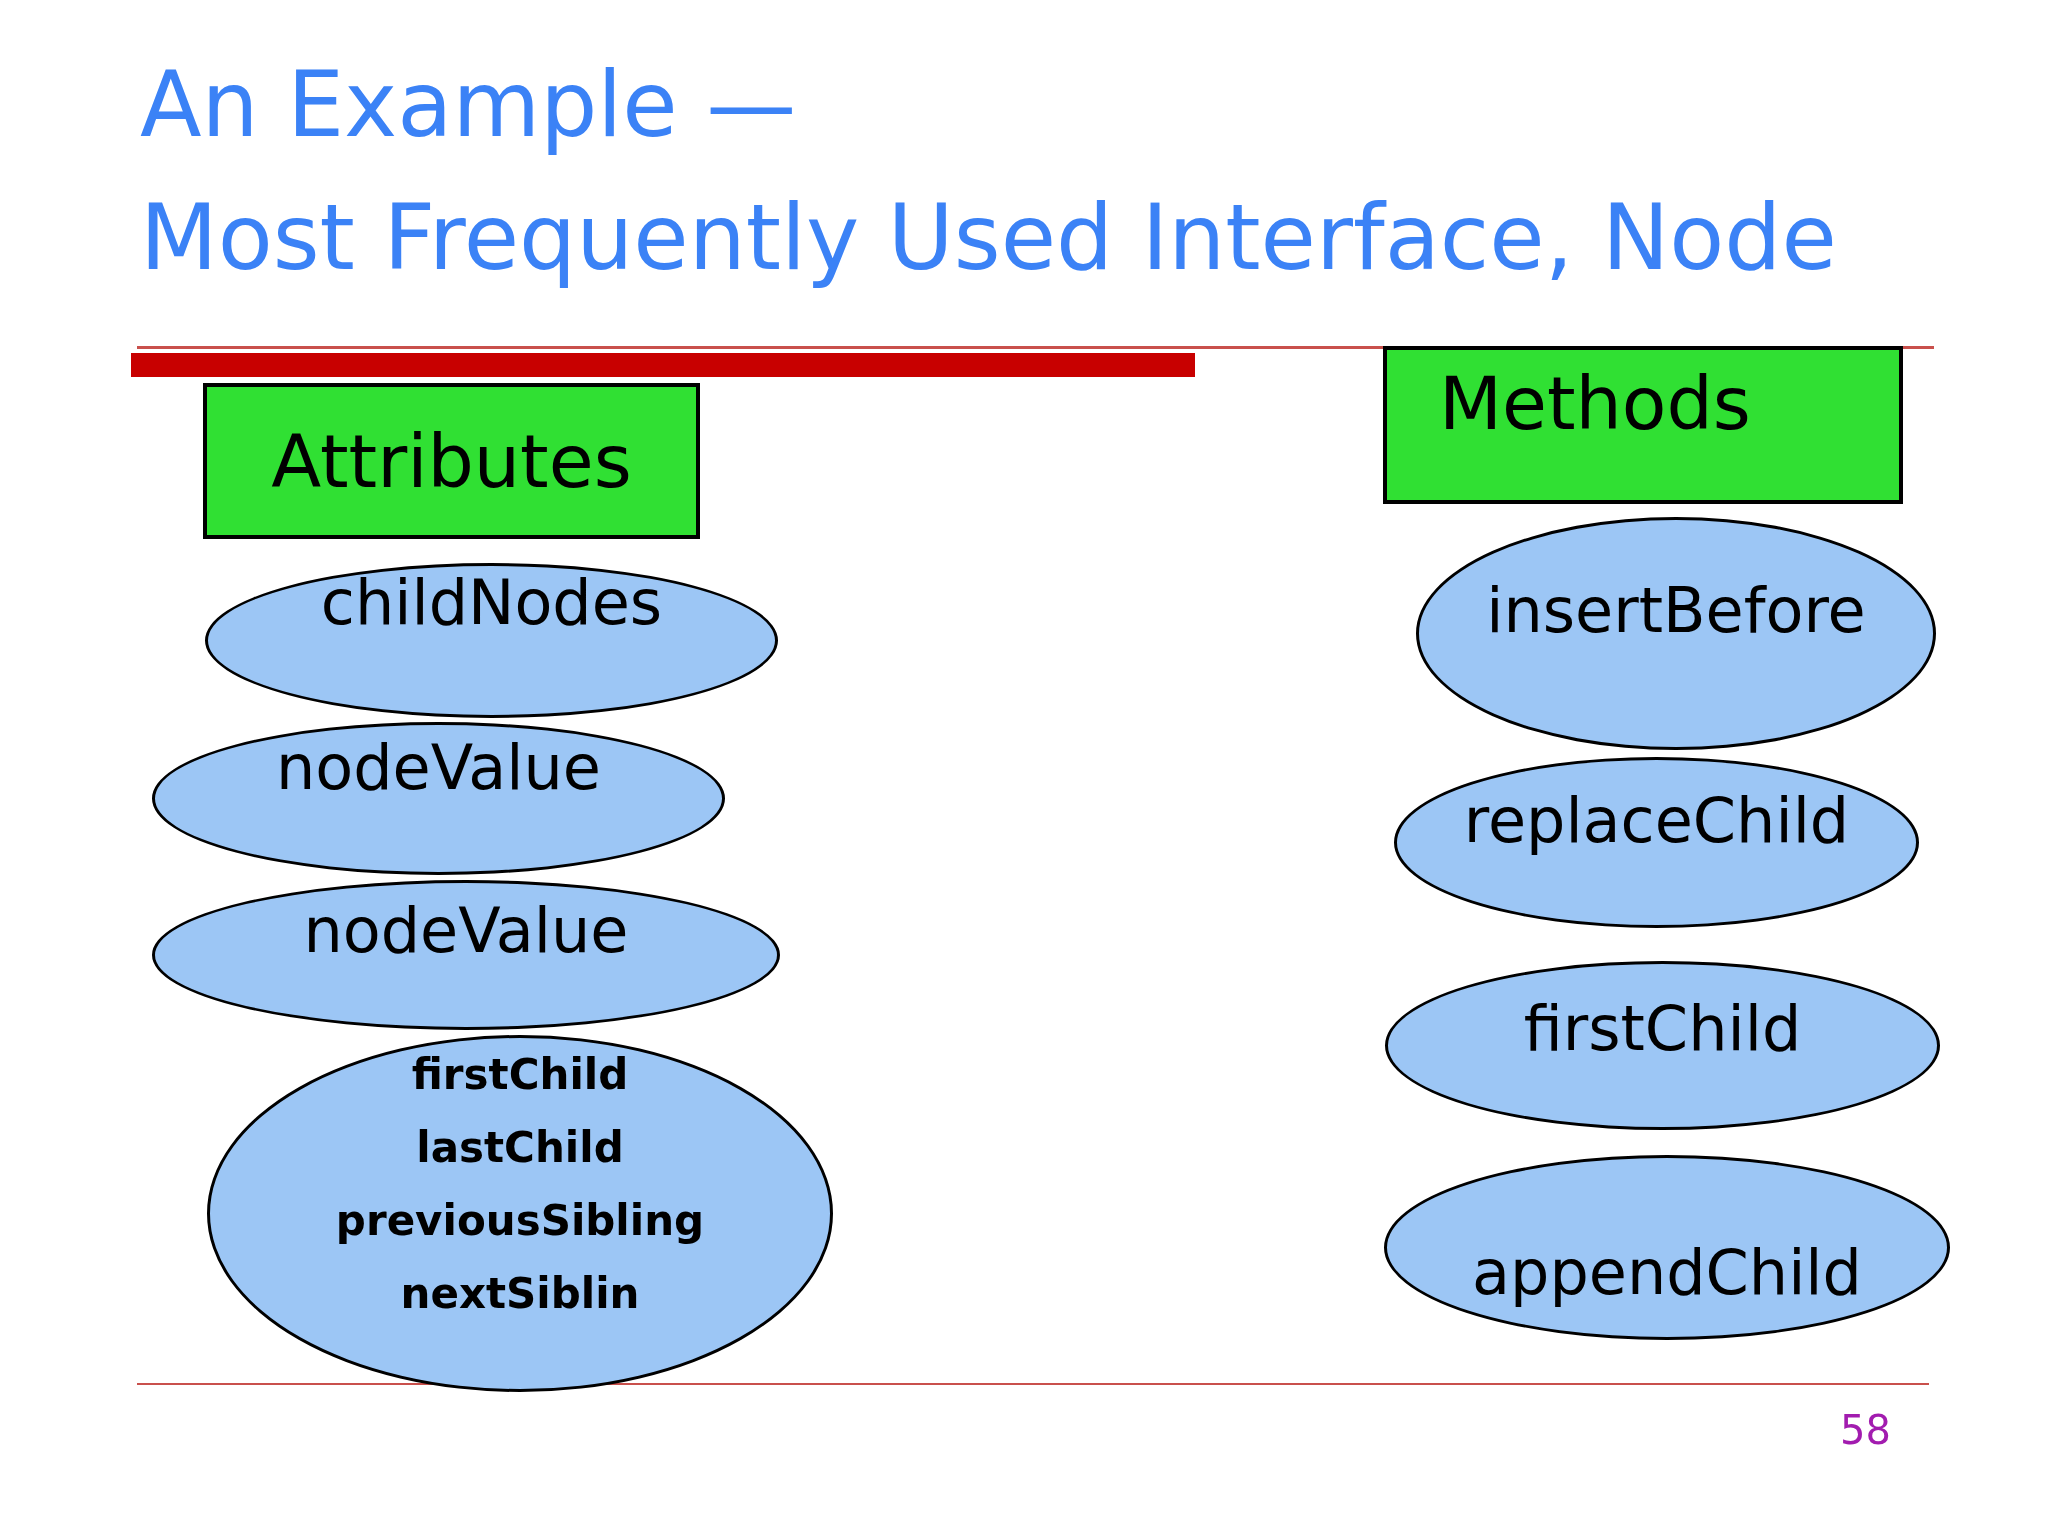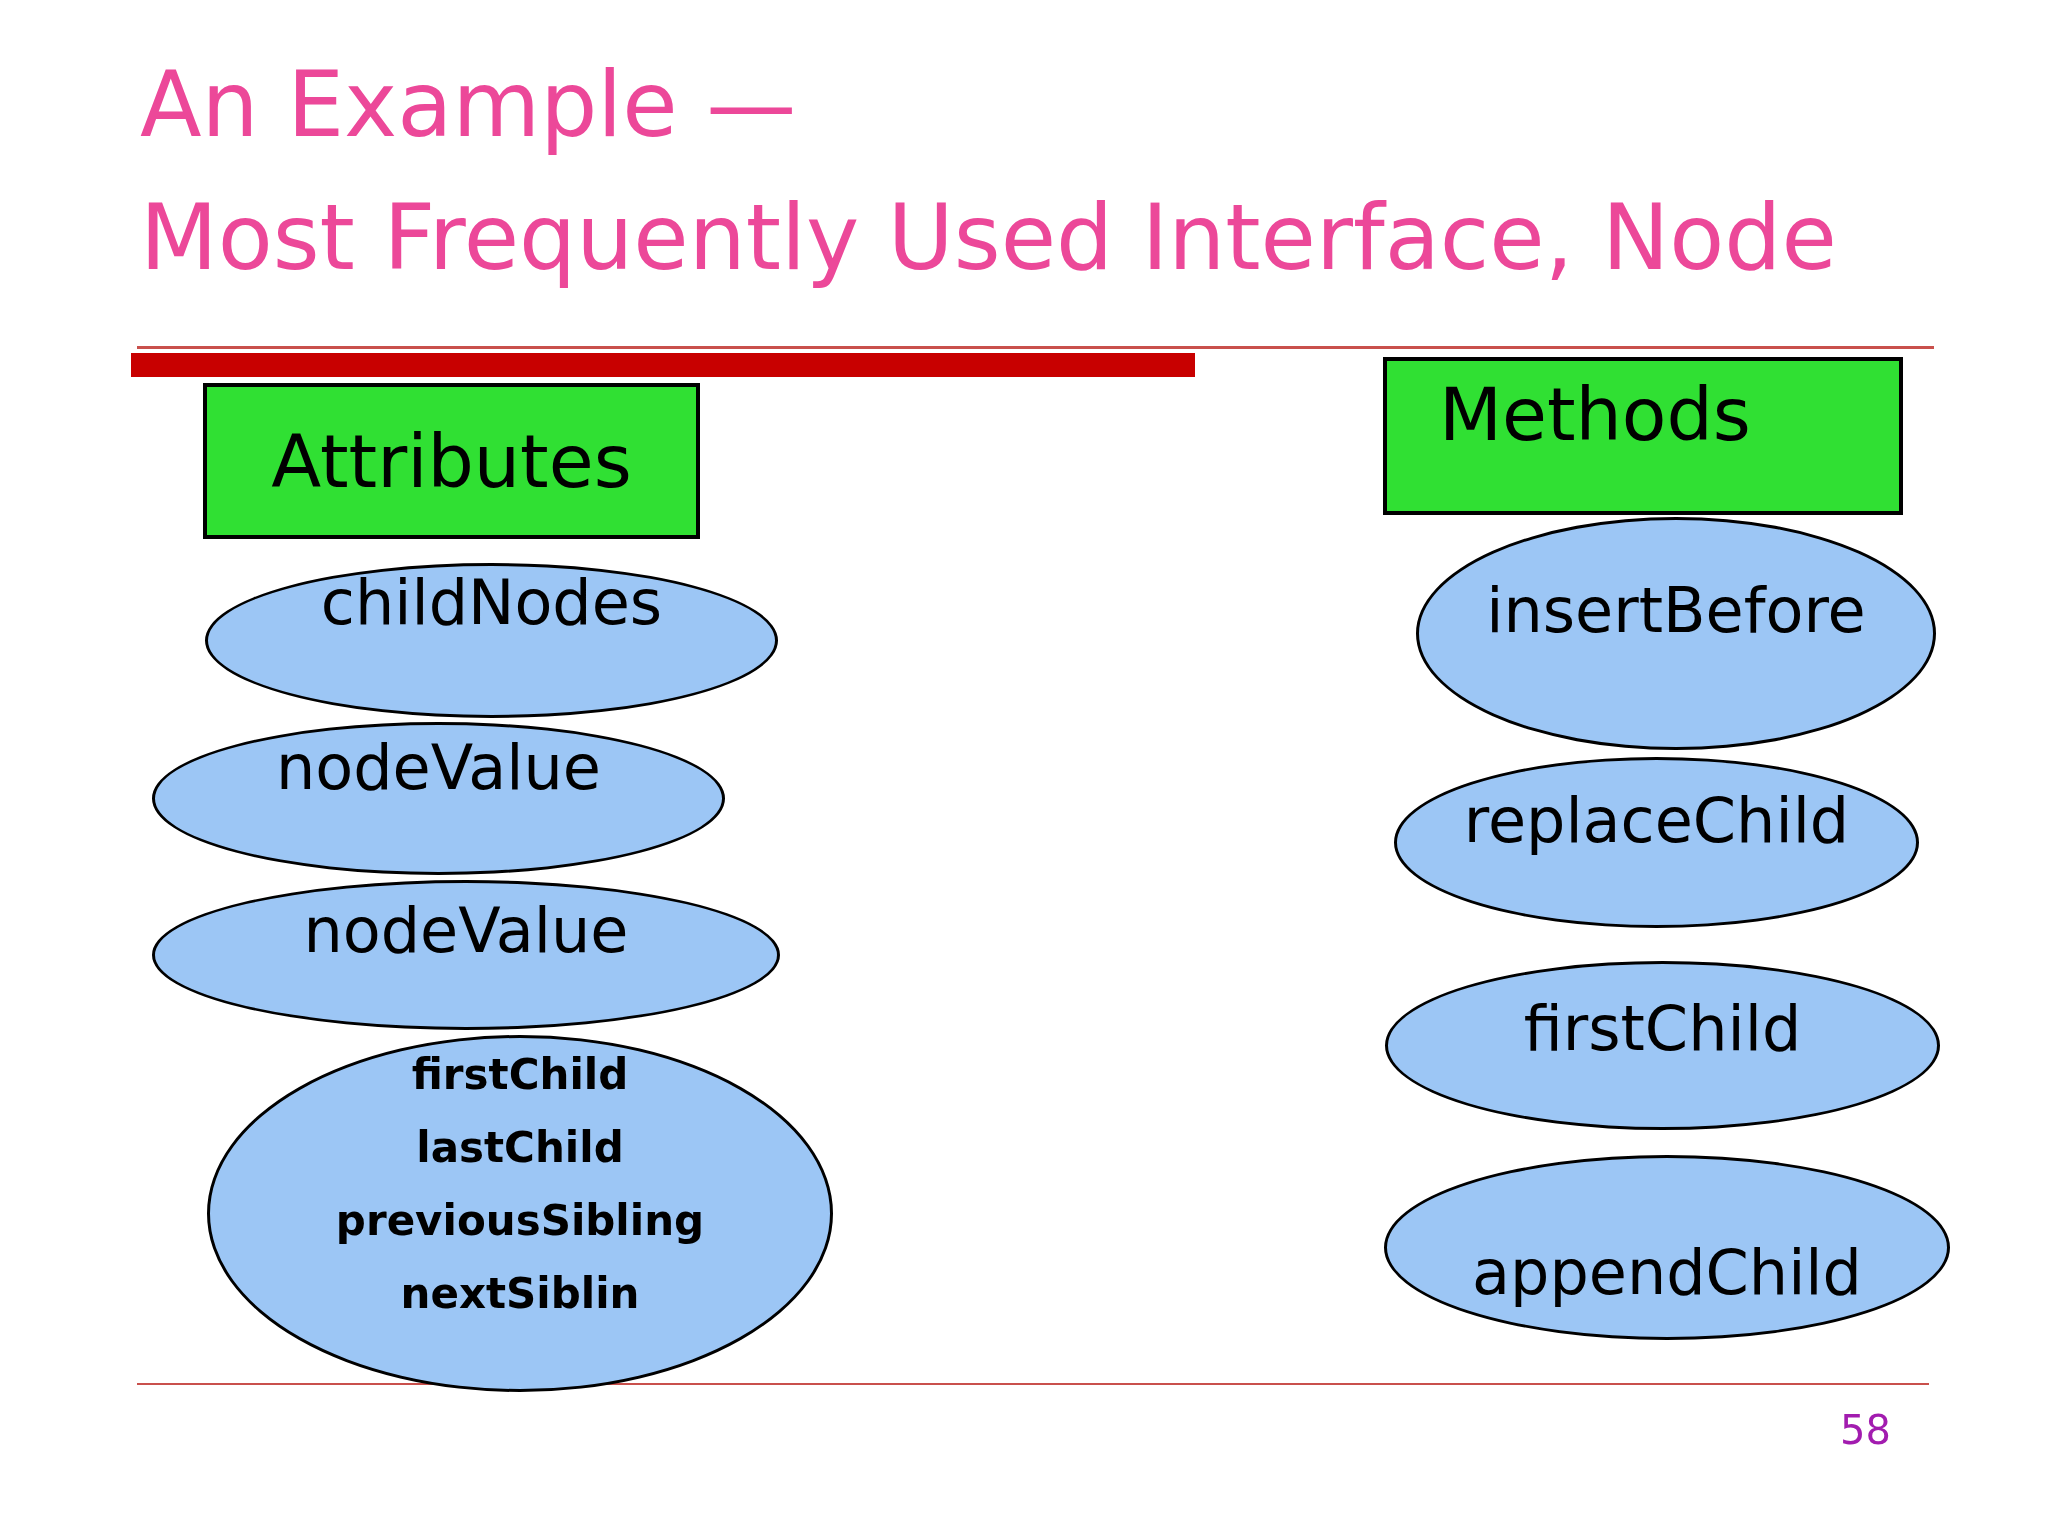--- a/index.html
+++ b/index.html
@@ -16,21 +16,21 @@
     font-family: "DejaVu Sans", "Liberation Sans", sans-serif;
     color: #000000;
   }
   
   .title-line {
     position: absolute;
     left: 140px;
     font-size: 90px;
     line-height: 1;
     white-space: nowrap;
-    color: #ec4899;
+    color: #3b82f6;
   }
   #title-line-1 { top: 60px; }
   #title-line-2 { top: 193px; }
 
   
   #top-thin-line {
     position: absolute;
     left: 137px; top: 346px;
     width: 1797px; height: 3px;
     background: var(--line, #c9504c);
@@ -62,21 +62,21 @@
     line-height: 73px;
   }
   #attributes-box {
     left: 203px; top: 383px;
     width: 497px; height: 156px;
     display: flex;
     align-items: center;
     justify-content: center;
   }
   #methods-box {
-    left: 1383px; top: 357px;
+    left: 1383px; top: 346px;
     width: 520px; height: 158px;
     padding: 17px 0 0 52px;
   }
 
   
   .ellipse {
     position: absolute;
     box-sizing: border-box;
     background: var(--ellipse-fill, #9cc6f5);
     border: 3px solid #000000;

